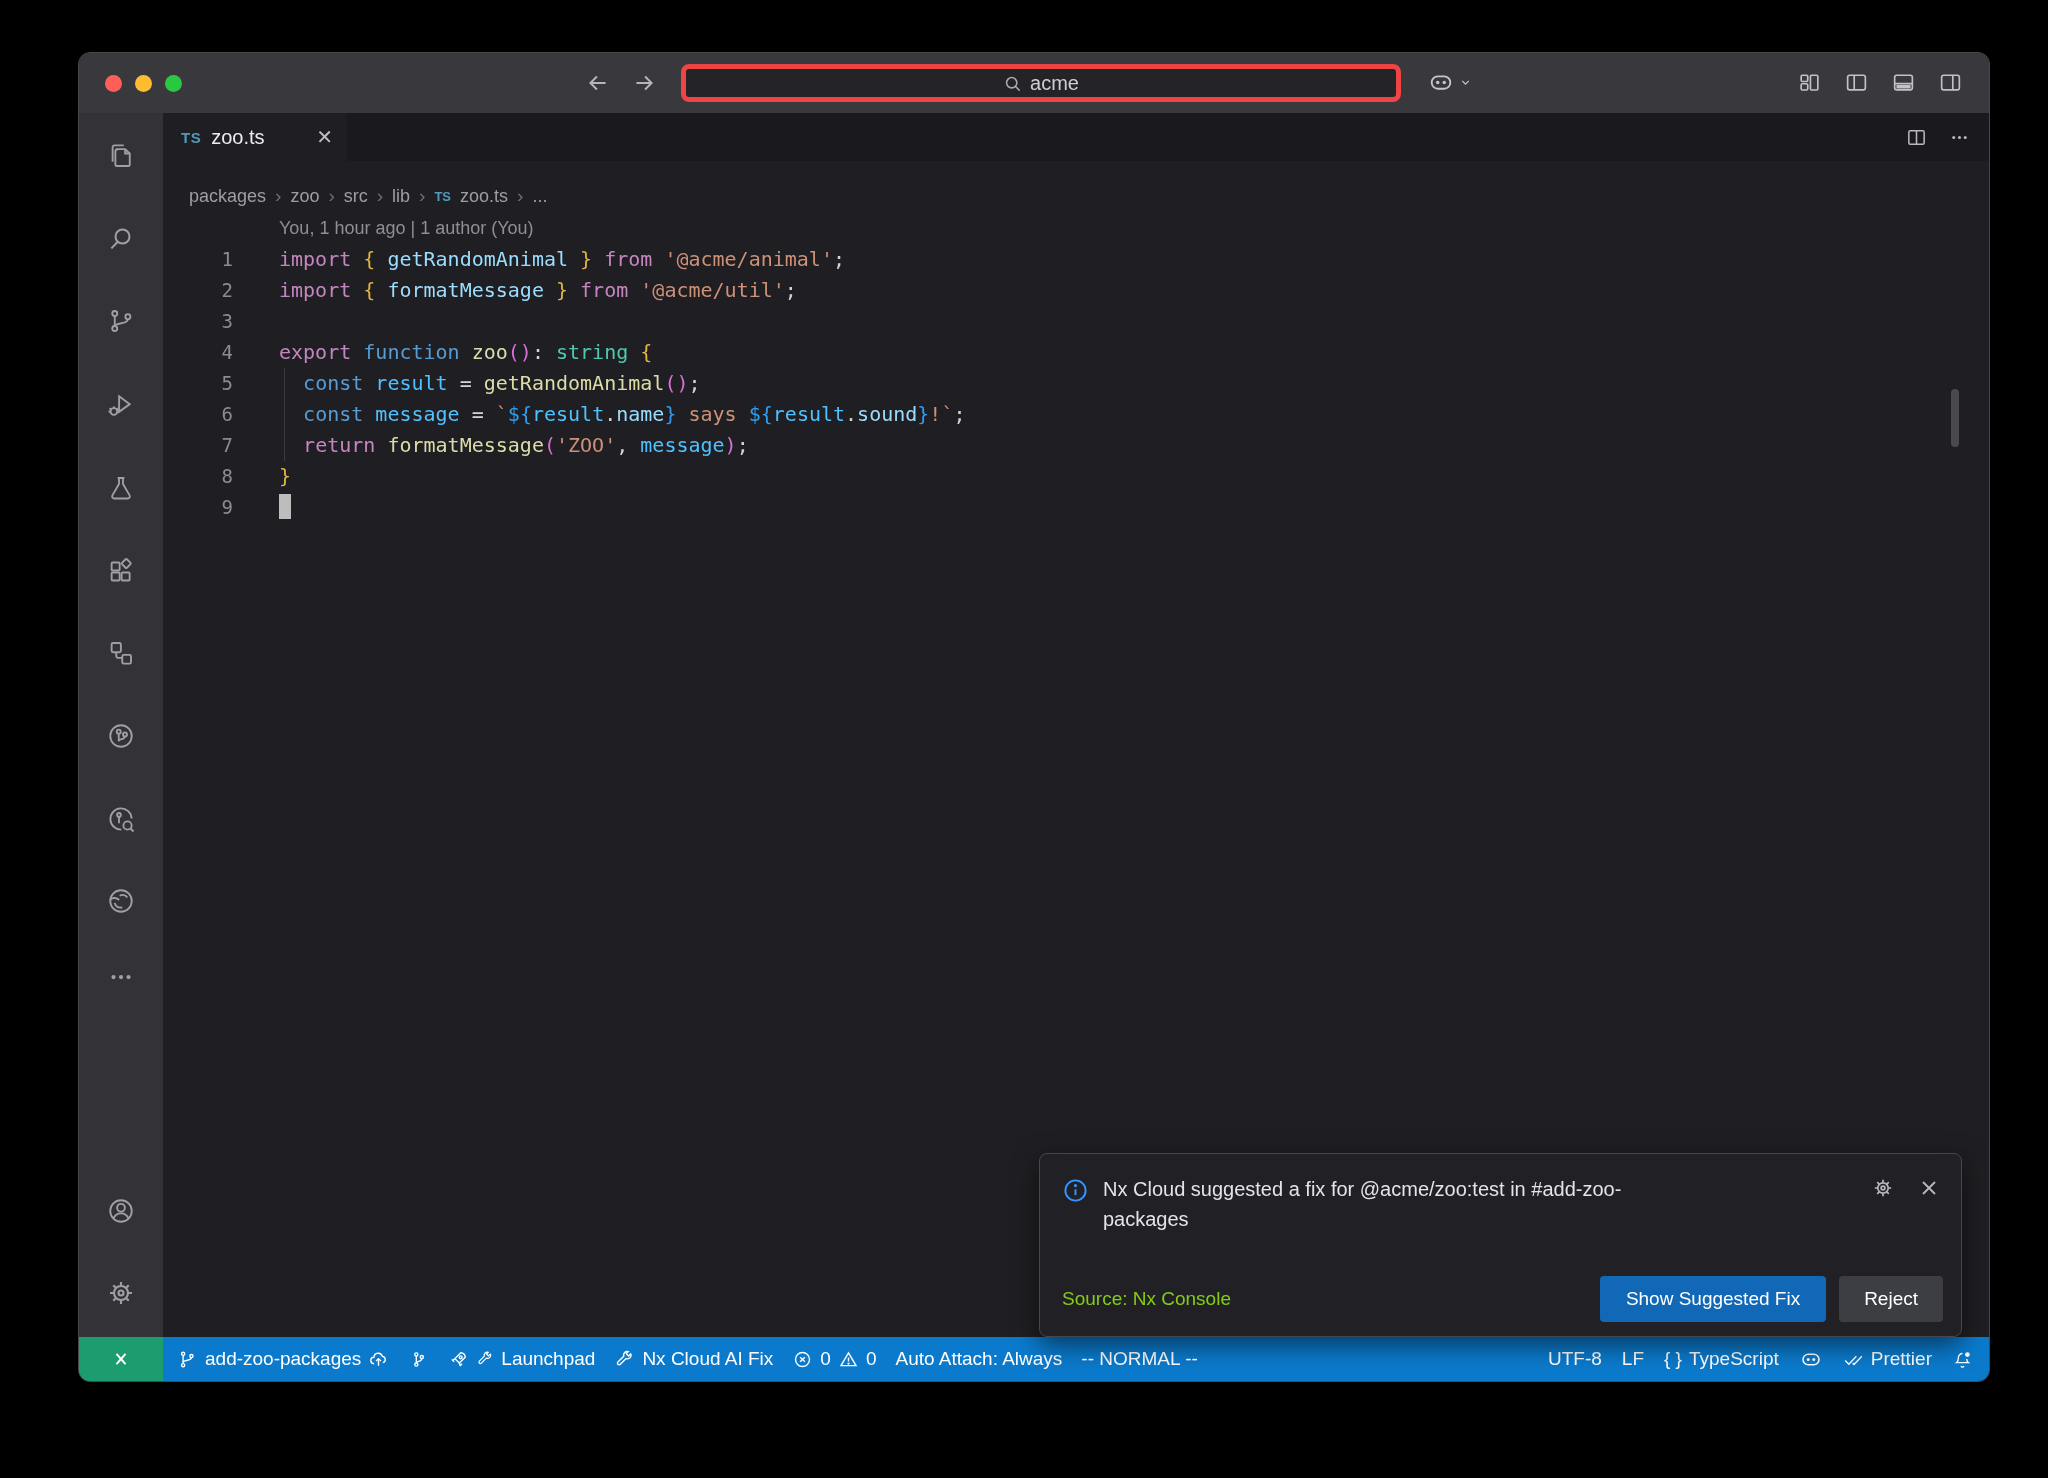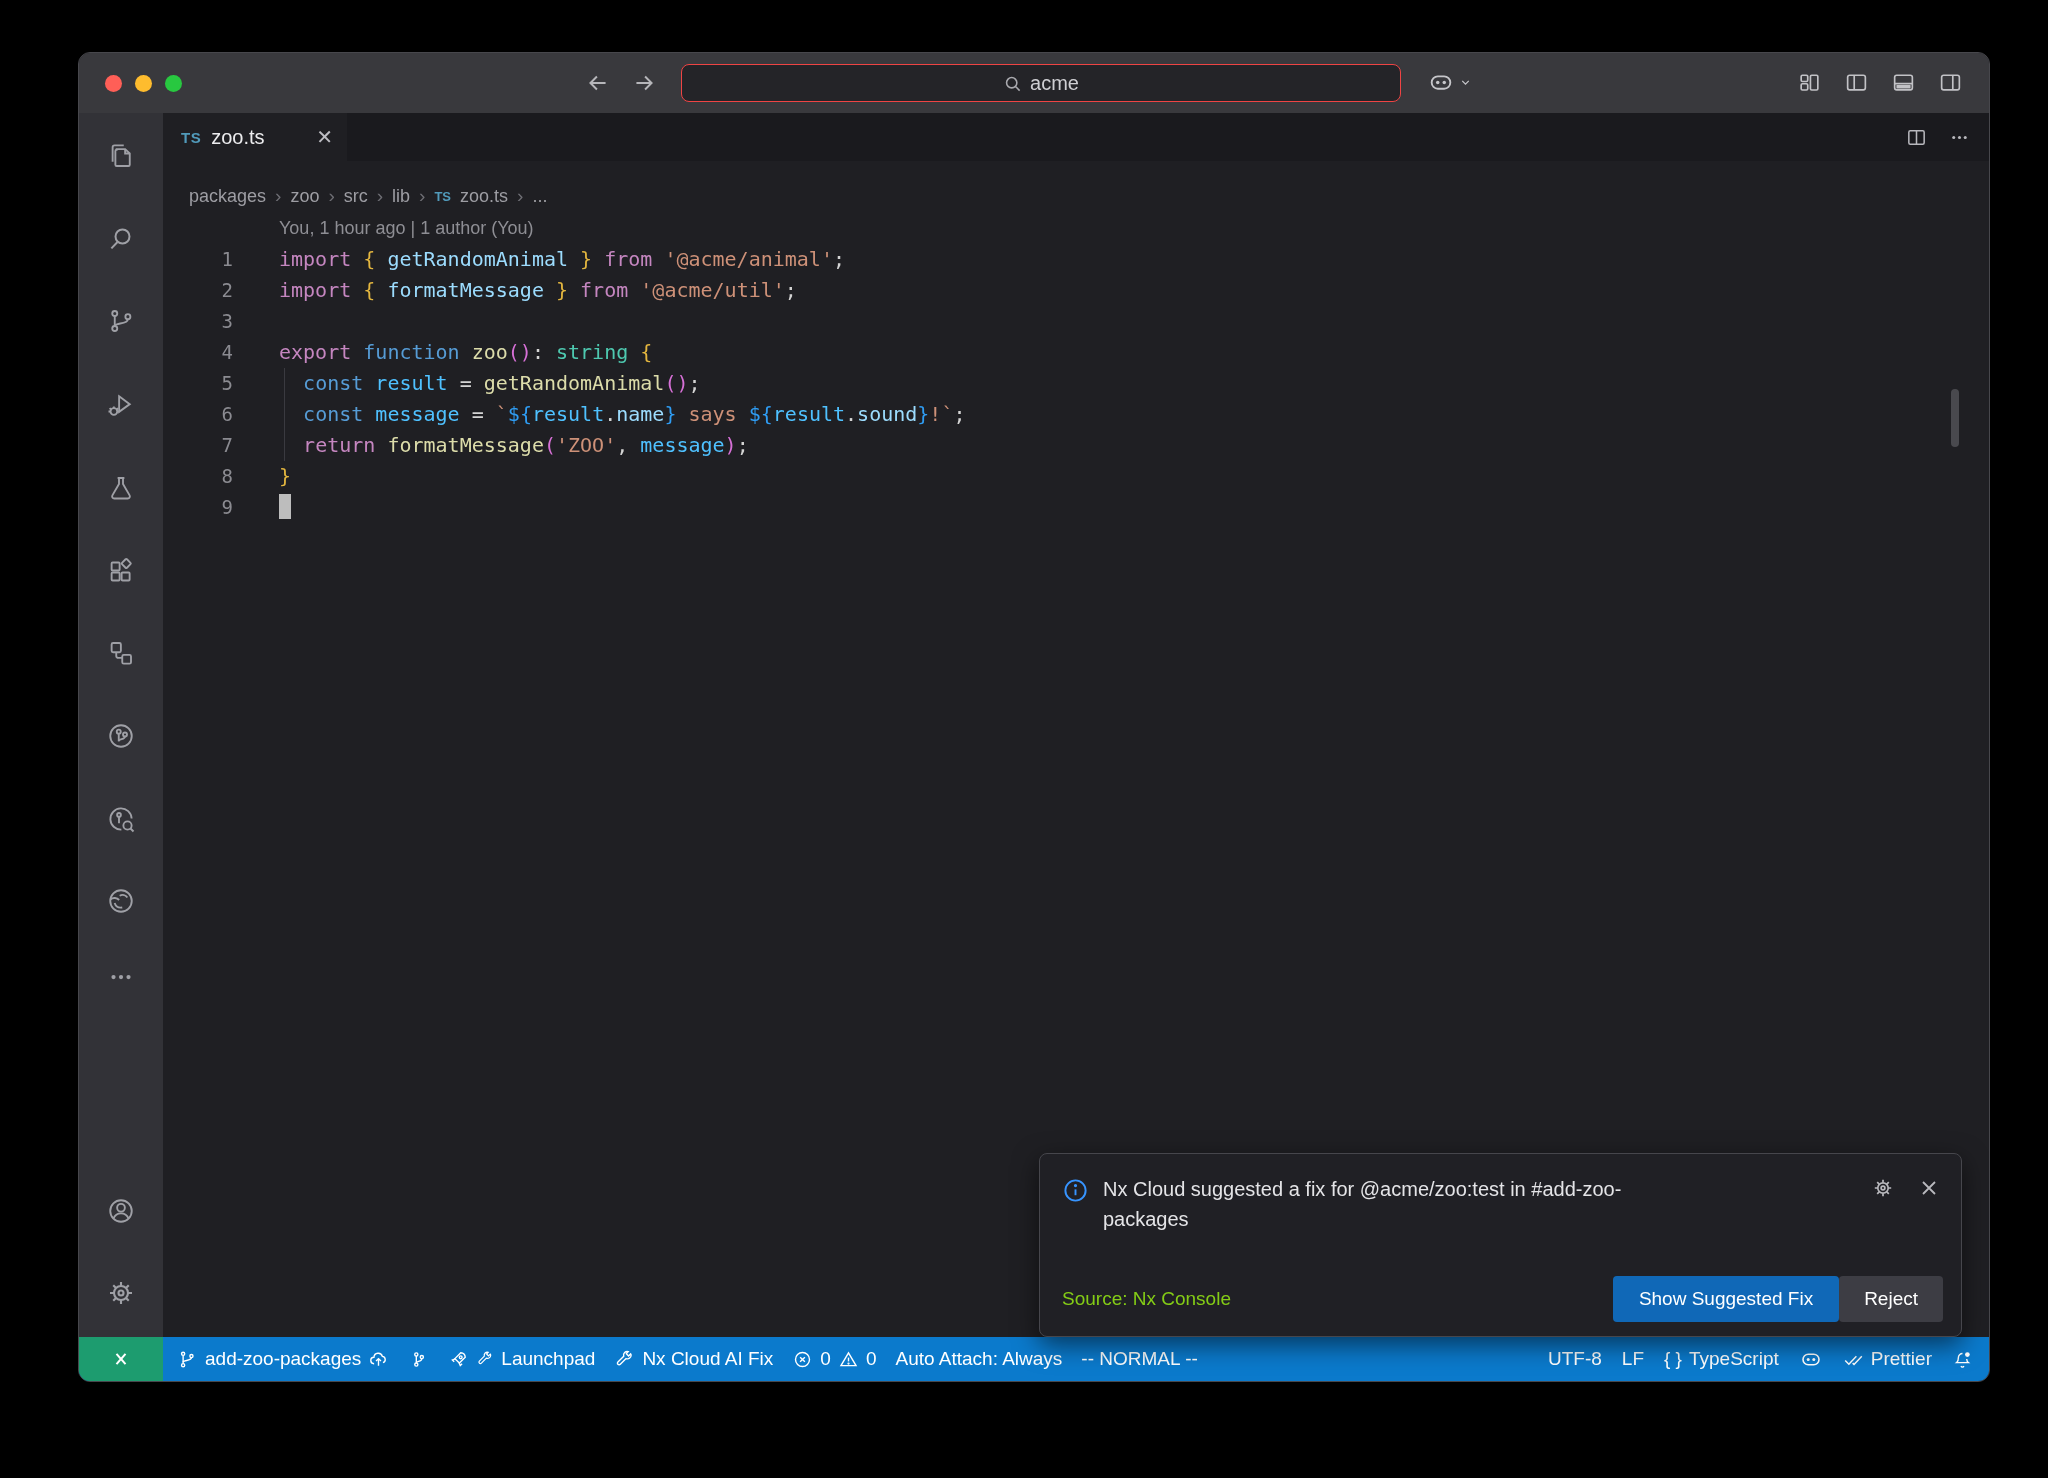--- a/index.html
+++ b/index.html
@@ -15,21 +15,21 @@
   }
   
   .titlebar { position:absolute; left:0; top:0; right:0; height:60px; background:#39393d; }
   .traffic { position:absolute; left:26px; top:22px; display:flex; gap:13px; }
   .tl { width:17px; height:17px; border-radius:50%; display:inline-block; }
   .tl.red{ background:#ff5f57;} .tl.yellow{ background:#febc2e;} .tl.green{ background:#28c840;}
   .nav-arrow { position:absolute; top:17px; width:26px; height:26px; color:#b6b6ba; cursor:pointer; }
   .nav-back{ left:506px; } .nav-fwd{ left:552px; }
   .searchbox {
     position:absolute; left:602px; top:11px; width:720px; height:38px;
-    background:#242428; border:1px solid #ef4444; border-radius:8px;
+    background:#242428; border:5px solid #ef4444; border-radius:8px;
     display:flex; align-items:center; justify-content:center; gap:8px;
     color:#cfcfd3; font-size:20px;
   }
   .searchbox svg { color:#a9a9ae; }
   .copilot-btn { position:absolute; left:1348px; top:15px; display:flex; align-items:center; gap:4px; color:#c6c6ca; }
   .layout-icons { position:absolute; right:26px; top:17px; display:flex; gap:22px; color:#c2c2c6; }
   .layout-icons svg { width:25px; height:25px; }
   
   .activitybar { position:absolute; left:0; top:60px; width:84px; bottom:44px; background:#323237; }
   .ab-item { position:absolute; left:20px; width:44px; height:44px; display:flex; align-items:center; justify-content:center; color:#9fa0a6; cursor:pointer; }
@@ -75,21 +75,21 @@
     background:#202025; border:1px solid #46464c; border-radius:8px;
     box-shadow:0 8px 26px rgba(0,0,0,.55); z-index:5;
   }
   .notif-row1 { display:flex; align-items:flex-start; padding:20px 20px 0 22px; }
   .notif-info { flex:none; margin-top:3px; color:var(--info-blue,#3794ff); }
   .notif-msg { width:575px; margin-left:14px; color:#e4e4e7; font-size:20px; line-height:30px; }
   .notif-icons { margin-left:auto; display:flex; gap:22px; color:#b9b9be; padding-top:2px; }
   .notif-icons svg { width:24px; height:24px; cursor:pointer; }
   .notif-row2 { position:absolute; left:22px; right:18px; bottom:14px; display:flex; align-items:center; }
   .notif-source { color:#84cc16; font-size:19px; }
-  .notif-buttons { margin-left:auto; display:flex; }
+  .notif-buttons { margin-left:auto; display:flex; gap:13px; }
   .btn { height:46px; border:none; border-radius:4px; font-size:19px; font-family:"Liberation Sans",sans-serif; color:#fff; cursor:pointer; }
   .btn.primary { background:var(--btn-blue,#1068b7); padding:0 26px; }
   .btn.secondary { background:#3d3d44; padding:0 25px; }
   
   .statusbar {
     position:absolute; left:0; right:0; bottom:0; height:44px;
     background:var(--status-blue,#0b7acc); display:flex; align-items:center; color:#fff; font-size:19px;
   }
   .sb-remote {
     flex:none; width:84px; height:44px; background:var(--remote-green,#1d9c6f);

